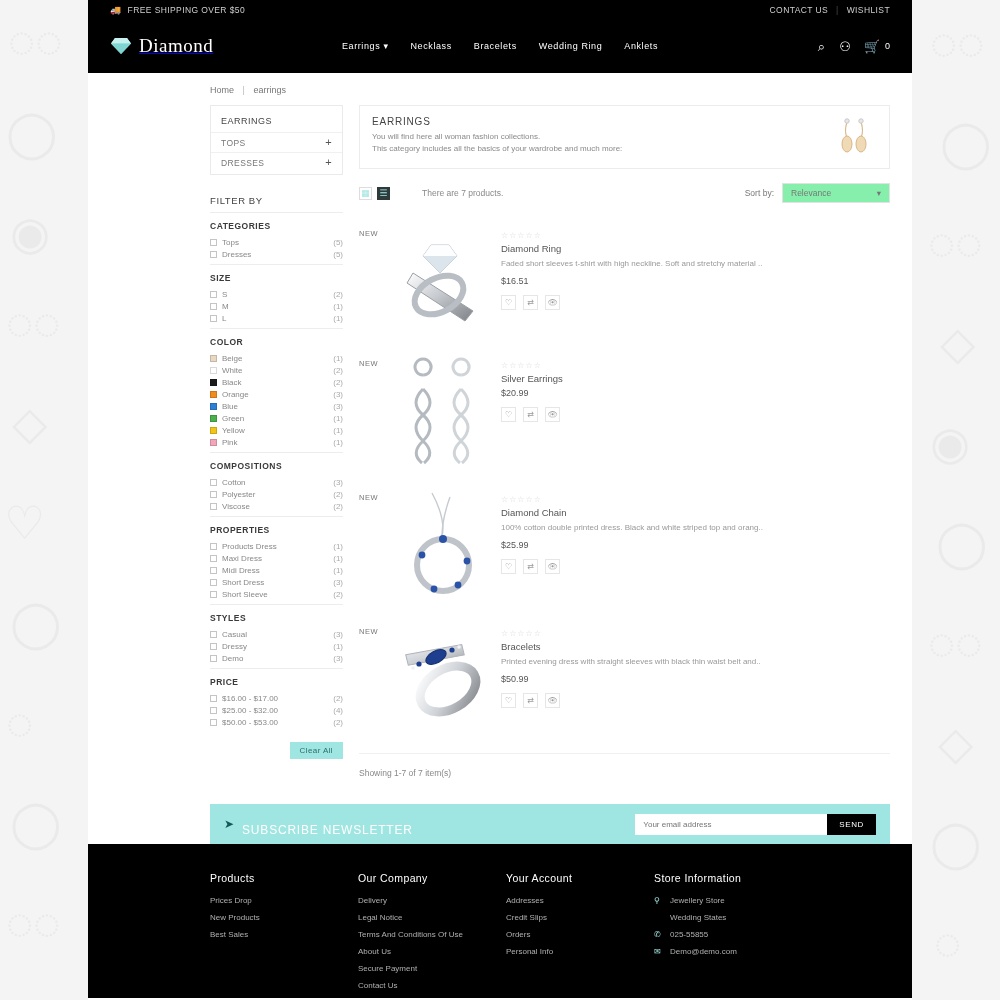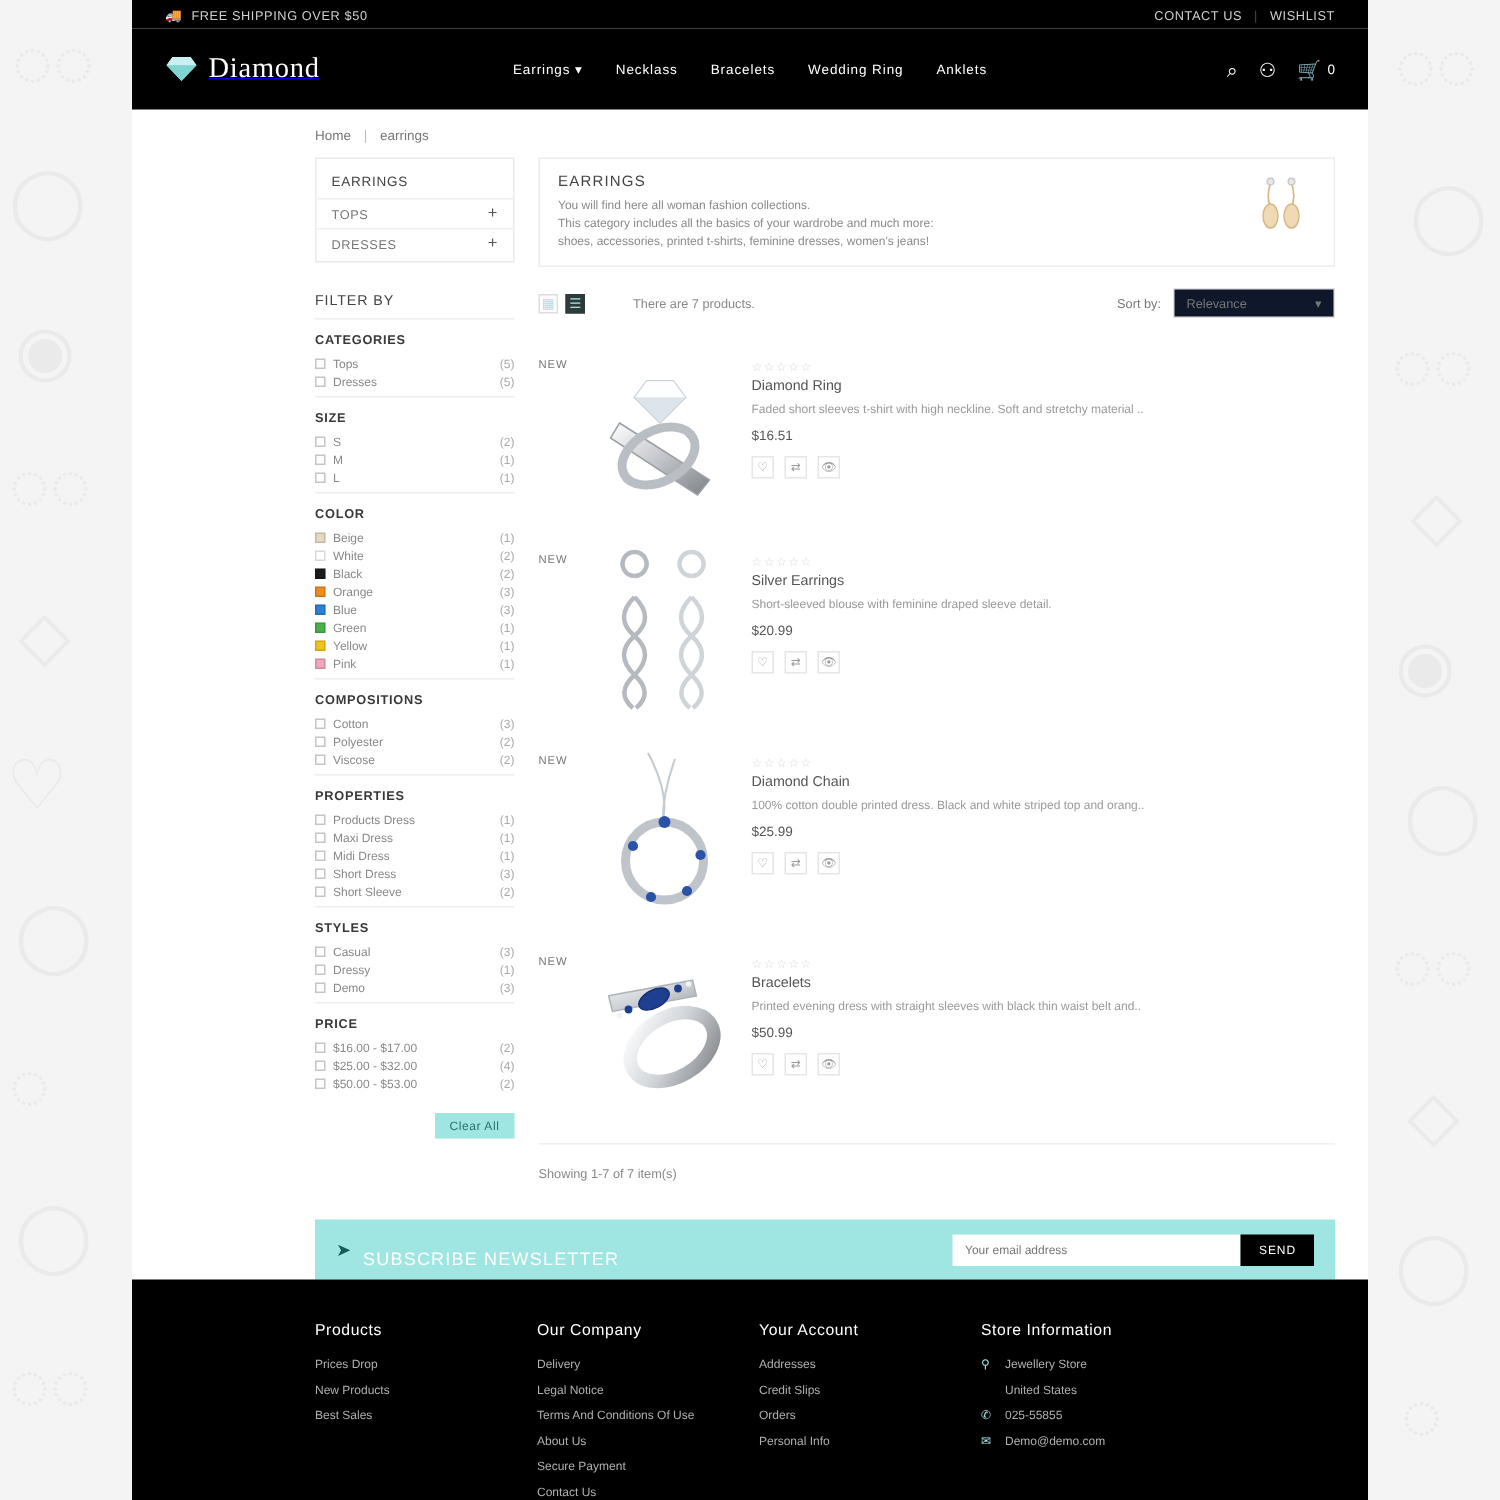--- a/index.html
+++ b/index.html
@@ -143,21 +143,21 @@
     width: 13px; height: 13px; border: 1px solid #ddd; display: flex;
     align-items: center; justify-content: center; color: #9fe5e1; font-size: 9px;
   }
   .vi.active { background: #2f3b3b; border-color: #2f3b3b; color: #9fe5e1; }
   .count { font-size: 8.5px; color: #888; margin-left: 22px; }
   .sortwrap { margin-left: auto; display: flex; align-items: center; gap: 8px; }
   .sortwrap .lbl { font-size: 8.5px; color: #777; }
   .select {
     border: 1px solid #e2e2e2; font-size: 8.5px; color: #777; padding: 4px 8px;
     width: 108px; display: flex; justify-content: space-between; align-items: center;
-    background: #0f172a;
+    background: #86efac;
   }
 
   
   .plist { margin-top: 12px; }
   .prow { display: flex; padding: 10px 0 12px; position: relative; }
   .newtag { font-size: 7.5px; color: #777; letter-spacing: .6px; width: 24px; padding-top: 4px; }
   .pimg { width: 118px; flex: none; display: flex; align-items: center; justify-content: center; }
   .pimg svg { display: block; }
   .pinfo { flex: 1; padding-top: 6px; }
   .stars { color: #d8d8d8; font-size: 8px; letter-spacing: 1px; margin-bottom: 3px; }
@@ -460,21 +460,20 @@
         <button class="clear-btn">Clear All</button>
       </div>
     </aside>
 
     <main class="content">
       <div class="catbox">
         <div class="txt">
           <h1>EARRINGS</h1>
           <p>You will find here all woman fashion collections.</p>
           <p>This category includes all the basics of your wardrobe and much more:</p>
-          <p>shoes, accessories, printed t-shirts, feminine dresses, women's jeans!</p>
         </div>
         <div class="thumb">
           <svg width="46" height="42" viewBox="0 0 46 42">
             <g stroke="#d8b98a" stroke-width="1.2" fill="none">
               <path d="M16 6 q-3 9 0 16"></path>
               <path d="M30 6 q3 9 0 16"></path>
             </g>
             <ellipse cx="16" cy="28" rx="5" ry="8" fill="#f0d9b5" stroke="#d8b98a"></ellipse>
             <ellipse cx="30" cy="28" rx="5" ry="8" fill="#f0d9b5" stroke="#d8b98a"></ellipse>
             <circle cx="16" cy="5" r="2.2" fill="#e8e8e8" stroke="#c9c9c9"></circle>
@@ -543,21 +542,20 @@
               <g fill="none" stroke="#cfd4d9" stroke-width="3">
                 <path d="M74 20 a8 8 0 1 1 0.1 0"></path>
                 <path d="M74 34 q-14 14 0 26 q14 12 0 26 q-13 12 -1 22"></path>
                 <path d="M74 34 q14 14 0 26 q-14 12 0 26 q13 12 1 22"></path>
               </g>
             </svg>
           </div>
           <div class="pinfo">
             <div class="stars">☆☆☆☆☆</div>
             <div class="pname">Silver Earrings</div>
-            <div class="pdesc">Short-sleeved blouse with feminine draped sleeve detail.</div>
             <div class="pprice">$20.99</div>
             <div class="pacts">
               <span class="pact">♡</span>
               <span class="pact">⇄</span>
               <span class="pact">👁</span>
             </div>
           </div>
         </div>
 
         <div class="prow">
@@ -659,21 +657,21 @@
         <a href="#">Credit Slips</a>
         <a href="#">Orders</a>
         <a href="#">Personal Info</a>
       </div>
       <div class="fcol wide">
         <h3>Store Information</h3>
         <span class="li ic">
           <span class="gl">⚲</span>
           <span>Jewellery Store</span>
         </span>
-        <span class="li" style="padding-left:16px">United States</span>
+        <span class="li" style="padding-left:16px">Wedding States</span>
         <span class="li ic">
           <span class="gl">✆</span>
           <span>025-55855</span>
         </span>
         <span class="li ic">
           <span class="gl">✉</span>
           <span>Demo@demo.com</span>
         </span>
       </div>
     </div>

